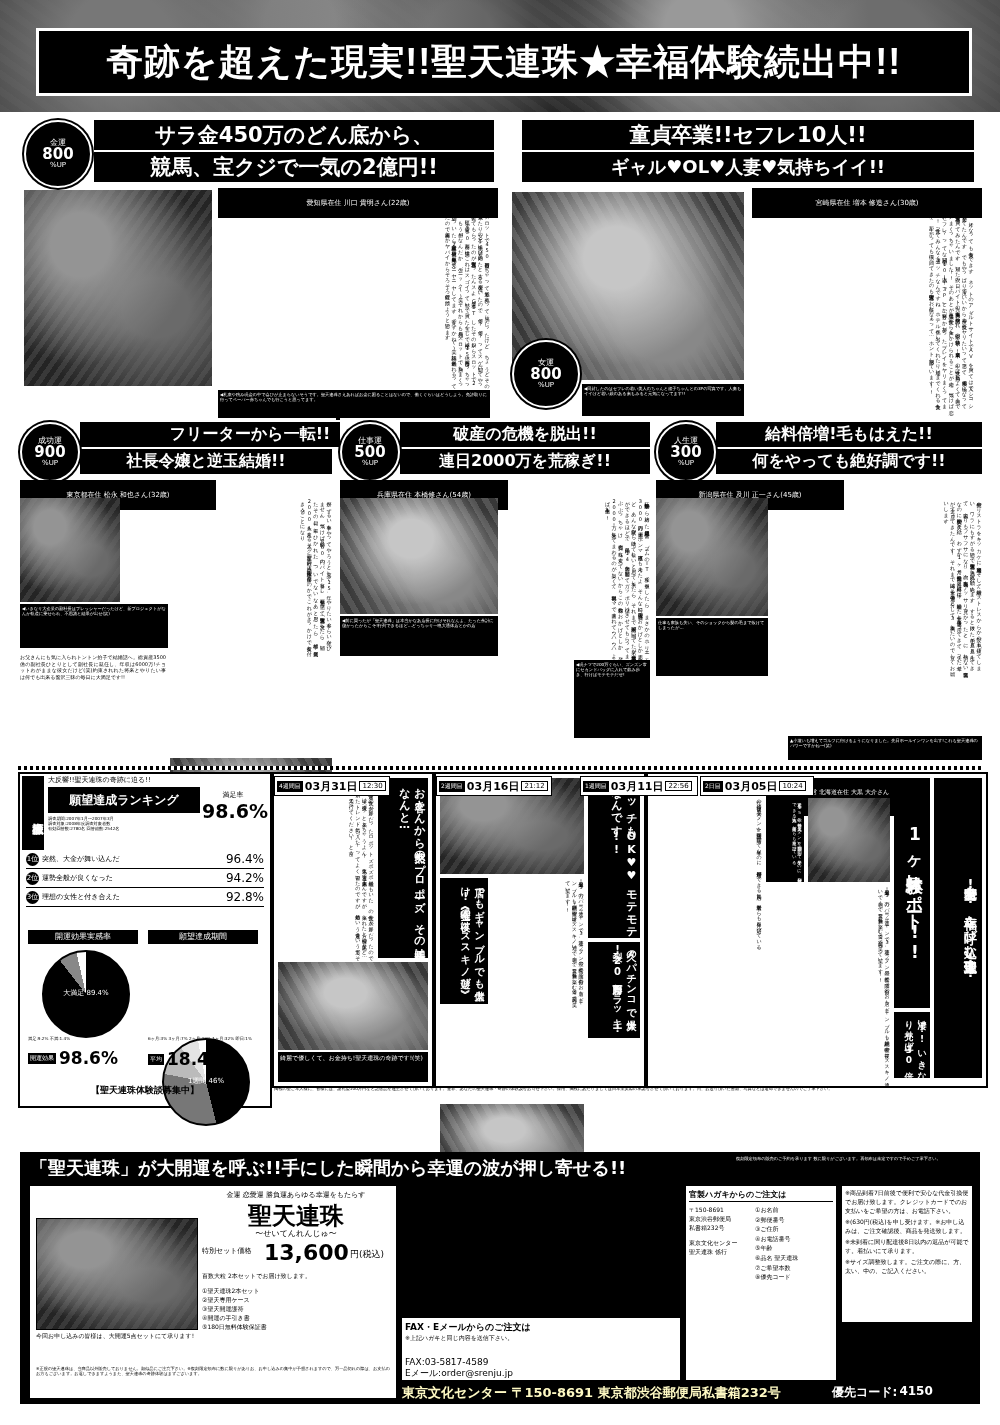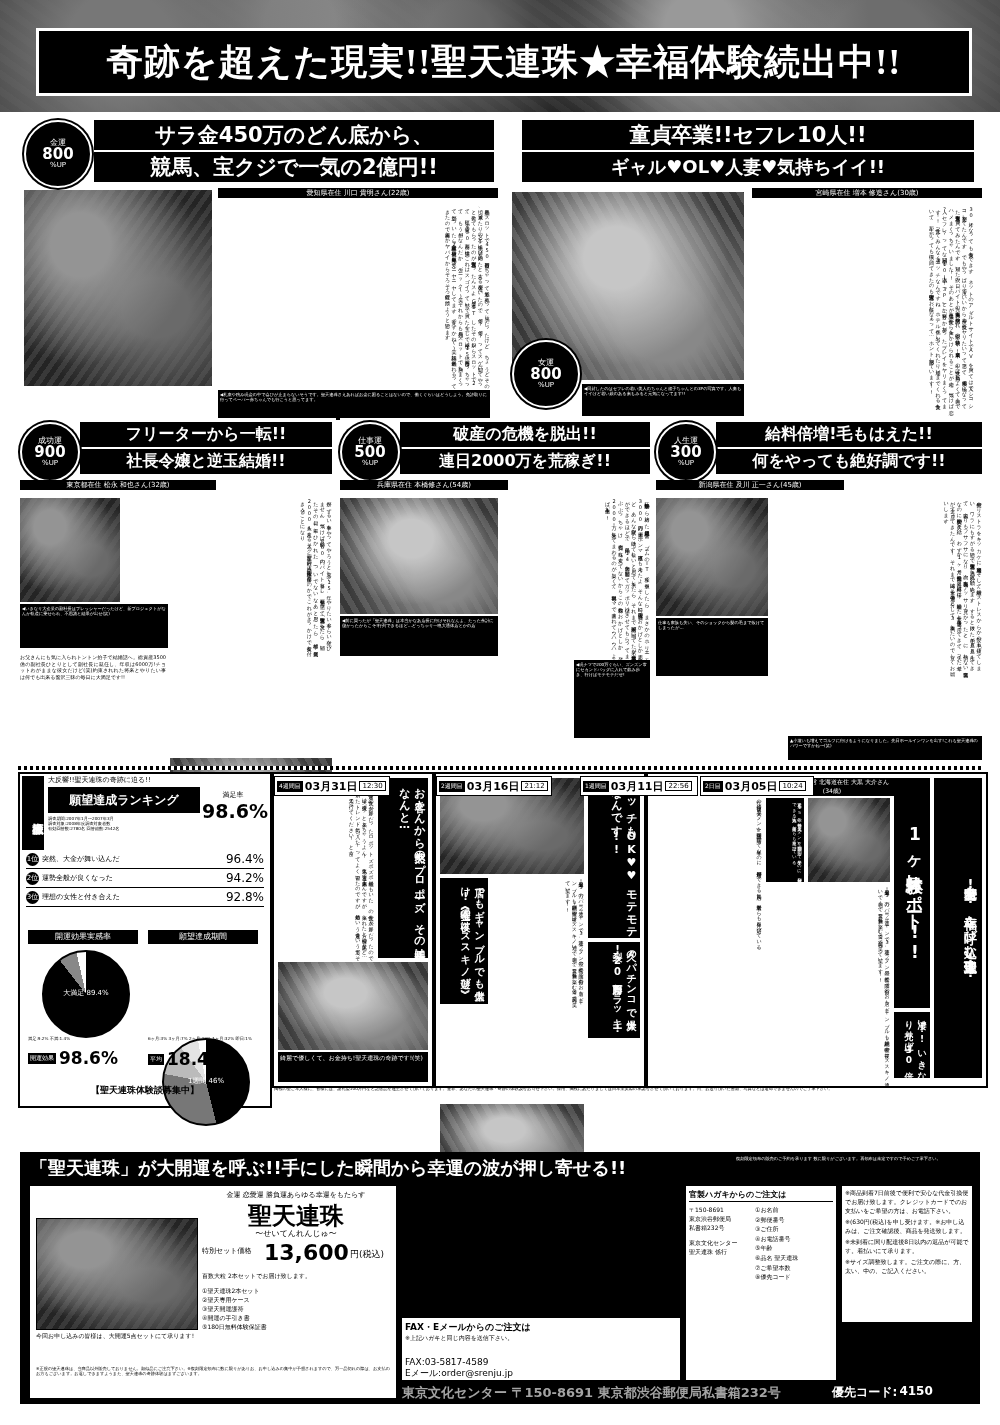--- a/index.html
+++ b/index.html
@@ -34,31 +34,31 @@
     background:
       radial-gradient(circle at 12% 40%,#777 0 6%,rgba(0,0,0,0) 30%),
       radial-gradient(circle at 30% 20%,#8a8a8a 0 5%,rgba(0,0,0,0) 26%),
       radial-gradient(circle at 46% 30%,#666 0 6%,rgba(0,0,0,0) 28%),
       radial-gradient(circle at 70% 25%,#999 0 5%,rgba(0,0,0,0) 24%),
       radial-gradient(circle at 88% 45%,#6d6d6d 0 6%,rgba(0,0,0,0) 30%),
       repeating-linear-gradient(35deg,#1b1b1b 0 7px,#101010 7px 14px);}
   #headline{left:36px;top:28px;width:930px;height:62px;background:#000;border:3px solid #fff;
     display:flex;align-items:center;justify-content:center;}
   #headline span{color:#fff;font-size:36px;font-weight:bold;letter-spacing:1px;
-    font-family:Liberation Serif, serif;white-space:nowrap;}
+    font-family:Liberation Sans, sans-serif;white-space:nowrap;}
 
   
   .badge{border-radius:50%;background:#000;color:#fff;display:flex;flex-direction:column;
     align-items:center;justify-content:center;border:2px solid #fff;box-shadow:0 0 0 2px #000;}
   .badge .t{font-size:8px;line-height:1;}
   .badge .n{font-size:15px;font-weight:bold;line-height:1;}
   .badge .p{font-size:7px;line-height:1;}
 
   .blkttl{background:#000;color:#fff;font-weight:bold;display:flex;align-items:center;justify-content:center;}
-  .nameplate{background:#000;color:#fff;font-size:7px;padding:0 4px;text-align:center;}
+  .nameplate{background:#000;color:#fff;font-size:7px;padding:10px 4px;text-align:center;}
 
   .body-txt{font-size:5px;line-height:1.32;text-align:justify;}
   .body-txt.v{writing-mode:vertical-rl;text-orientation:upright;}
 
   
   .rank-row{display:flex;align-items:center;gap:3px;border-bottom:1px solid #000;padding:2px 0;}
   .rank-no{background:#000;color:#fff;border-radius:50%;width:13px;height:13px;font-size:7px;
     display:flex;align-items:center;justify-content:center;flex:0 0 auto;}
   .rank-lbl{font-size:7px;flex:1;}
   .rank-val{font-size:12px;font-weight:normal;}
@@ -129,21 +129,21 @@
 
     <div class="abs blk xtiny" style="left:80px;top:272px;width:162px;height:32px;padding:2px;box-sizing:border-box;">◀同封したのはセフレの若い美人のちゃんと綾子ちゃんとの3Pの写真です。人妻もイイけど若い娘のある素もみると元気になってます!!</div>
   </div>
 
   <div class="abs" style="left:18px;top:418px;width:318px;height:344px;background:#fff;">
     <div class="abs badge" style="left:2px;top:4px;width:56px;height:56px;">
       <span class="t">成功運</span>
       <span class="n">900</span>
       <span class="p">%UP</span>
     </div>
-    <div class="abs blkttl" style="left:62px;top:4px;width:252px;height:25px;font-size:16px;">フリーターから一転!!</div>
+    <div class="abs blkttl" style="left:62px;top:4px;width:252px;height:25px;font-size:16px;padding-left:44px;">フリーターから一転!!</div>
     <div class="abs blkttl" style="left:62px;top:31px;width:252px;height:25px;font-size:16px;">社長令嬢と逆玉結婚!!</div>
 
     <div class="abs nameplate" style="left:2px;top:62px;width:188px;">東京都在住 松永 和也さん(32歳)</div>
     <div class="abs photo" style="left:2px;top:80px;width:100px;height:104px;"></div>
     <div class="abs body-txt v" style="left:106px;top:80px;width:208px;height:150px;">何かずるい事をやってやろうと上京して15年、やりたい事ぐらい浮かびません。気づけば時給860円のバイト暮らし。一発逆転を狙って「聖天連珠」を注文したら、届いたその日に車にひかれた。ついでないなあと思ったら、相手は従業員2000人を超える大リーグ一産業の社長の一人娘。「聖天連珠」の奇跡なのかでこれがきっかけで彼女と付き合うことになり、</div>
     <div class="abs blk xtiny" style="left:2px;top:186px;width:148px;height:44px;padding:2px;box-sizing:border-box;">◀いきなり大企業の副社長はプレッシャーだったけど、新プロジェクトがなんか軌道に乗せられ、不思議と結果が出せ(笑)</div>
     <div class="abs photo lite" style="left:152px;top:236px;width:162px;height:104px;"></div>
     <div class="abs body-txt" style="left:2px;top:236px;width:146px;height:104px;">お父さんにも気に入られトントン拍子で結婚話へ。総資産3500億の副社長ひとりとして副社長に就任し、年収は6000万!チョットわがままな彼女だけど(笑)約束されれた将来とやりたい事は何でも出来る贅沢三昧の毎日に大満足です!!</div>
   </div>
 
@@ -367,20 +367,20 @@
         </div>
       <div class="chk">
           <span>※未到着に関り配達後8日以内の返品が可能です。着払いにて承ります。</span>
         </div>
       <div class="chk">
           <span>※サイズ調整致します。ご注文の際に、方、太い、中の、ご記入ください。</span>
         </div>
     </div>
 
 
-    <div class="abs" style="left:382px;top:232px;width:420px;height:18px;color:#a3a3a3;font-size:13px;font-weight:bold;">東京文化センター 〒150-8691 東京都渋谷郵便局私書箱232号</div>
+    <div class="abs" style="left:382px;top:232px;width:420px;height:18px;color:#fef9c3;font-size:13px;font-weight:bold;">東京文化センター 〒150-8691 東京都渋谷郵便局私書箱232号</div>
     <div class="abs" style="left:812px;top:232px;width:146px;height:18px;color:#fff;font-size:12px;font-weight:bold;display:flex;gap:2px;">
       <span>優先コード:</span>
       <span>4150</span>
     </div>
   </div>
 
 </div>
 
 </body></html>

